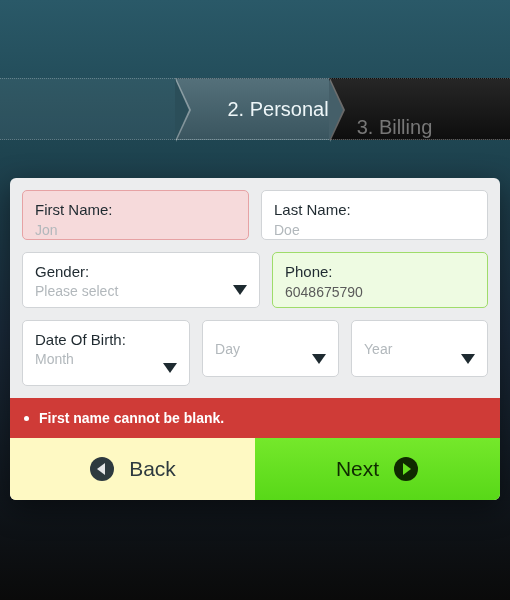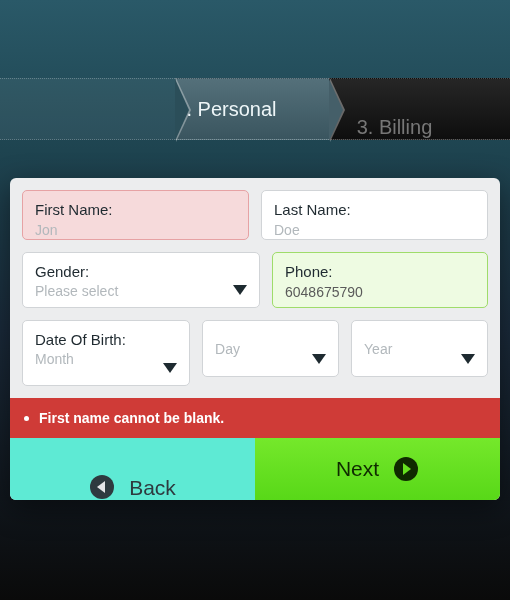--- a/index.html
+++ b/index.html
@@ -26,21 +26,21 @@
 .stepper {
   display: flex;
   height: 62px;
   position: relative;
   margin-top: 14px;
 }
 .step {
   flex: 1;
   display: flex;
   align-items: center;
-  justify-content: flex-start;
+  justify-content: flex-end;
   color: #eef6f8;
   font-size: 20px;
   font-weight: 400;
   position: relative;
   border-top: 1px dotted rgba(255,255,255,0.25);
   border-bottom: 1px dotted rgba(255,255,255,0.25);
 }
 .step-1 {
   background: rgba(255,255,255,0.06);
 }
@@ -169,24 +169,23 @@
   display: flex;
   align-items: center;
   justify-content: center;
   gap: 14px;
   font-size: 21px;
   font-weight: 400;
   cursor: pointer;
   border: none;
 }
 .btn-back {
-  background: #5eead4;
+  background: #fef9c3;
   color: #2e3a3f;
   border-bottom-left-radius: 6px;
-  align-items: flex-end;
 }
 .btn-next {
   background: #66e01f;
   background: linear-gradient(180deg, #75e82b 0%, #58d818 100%);
   color: #0f2a00;
   border-bottom-right-radius: 6px;
 }
 .circ-icon {
   width: 26px; height: 26px;
 }

